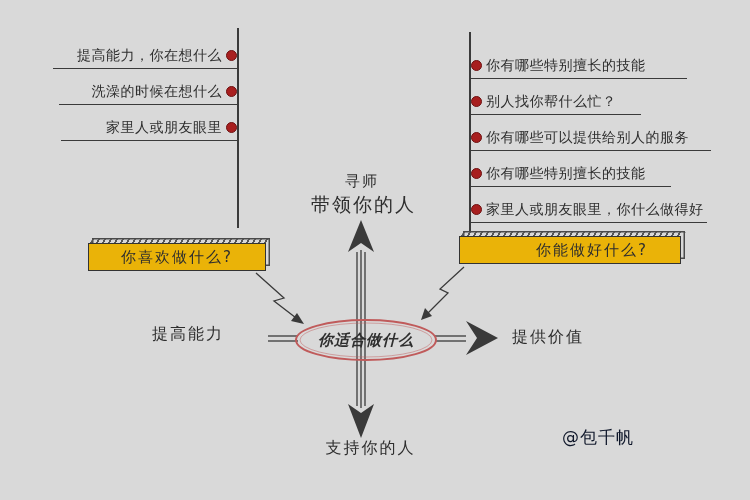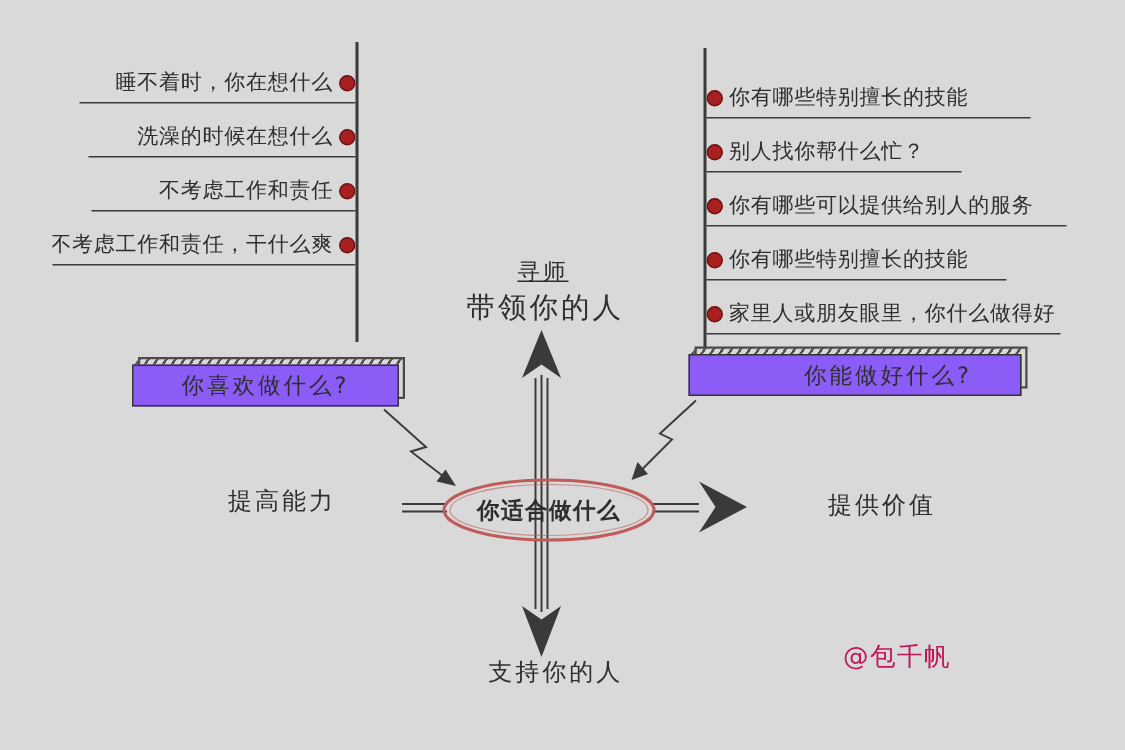--- a/index.html
+++ b/index.html
@@ -2,21 +2,21 @@
 <html><head>
 <meta charset="utf-8">
 <style>
   html,body{margin:0;padding:0;}
   body{
     width:750px;height:500px;position:relative;overflow:hidden;
     background:#d9d9d9;
     font-family:"DejaVu Sans",sans-serif;
     color:#2e2e2e;
   }
-  .abs{position:absolute;}
+  .abs{position:absolute;font-style:italic;}
   
   .qlist{position:absolute;display:flex;flex-direction:column;}
   .left-list{left:35px;top:46px;width:202px;align-items:flex-end;}
   .right-list{left:471px;top:56px;width:245px;align-items:flex-start;}
   .q-item{
     display:flex;align-items:flex-end;gap:4px;
     border-bottom:1.5px solid #3a3a3a;
     padding-bottom:4px;margin-bottom:13px;
     font-size:14px;line-height:18px;letter-spacing:.5px;
     white-space:nowrap;overflow:hidden;
@@ -28,44 +28,44 @@
   .dot{
     width:9px;height:9px;border-radius:50%;flex:0 0 9px;
     background:#a81f1f;border:1px solid #6e1010;margin-bottom:3px;
   }
   .vbar{position:absolute;width:1.5px;background:#3a3a3a;}
   .vbar-left{left:237px;top:28px;height:200px;}
   .vbar-right{left:469px;top:32px;height:200px;}
   
   .qbox{
     position:absolute;height:26px;
-    border:1.6px solid #333;background:#8b5cf6;
+    border:1.6px solid #333;background:#eab308;
     display:flex;align-items:center;justify-content:center;
     font-size:15px;letter-spacing:2px;white-space:nowrap;
     box-shadow:4px -5px 0 -1.5px #d9d9d9,4px -5px 0 0 #4a4a4a;
   }
   .qbox::before{
     content:"";position:absolute;left:2px;right:-4px;top:-5px;height:4px;
     background:repeating-linear-gradient(90deg,#555 0 2px,transparent 2px 6px);
     transform:skewX(-42deg);
   }
   .left-box{left:88px;top:243px;width:176px;}
   .right-box{left:459px;top:236px;width:176px;padding-left:44px;}
   
   .lbl{position:absolute;white-space:nowrap;letter-spacing:2px;color:#2e2e2e;}
-  .lbl-top1{left:330px;top:172px;width:64px;text-align:center;font-size:15px;text-decoration:underline;}
+  .lbl-top1{left:330px;top:172px;width:64px;text-align:center;font-size:15px;}
   .lbl-top2{left:306px;top:192px;width:115px;text-align:center;font-size:19px;}
   .lbl-bottom{left:313px;top:438px;width:115px;text-align:center;font-size:16px;}
   .lbl-left{left:152px;top:324px;font-size:16px;}
-  .lbl-right{left:512px;top:327px;font-size:16px;margin-left:40px;}
+  .lbl-right{left:512px;top:327px;font-size:16px;}
   .center-label{
     left:301px;top:331px;width:130px;text-align:center;
     font-size:15px;letter-spacing:1px;font-weight:bold;
   }
-  .signature{left:562px;top:426px;font-size:17px;letter-spacing:1px;color:#be185d;}
+  .signature{left:562px;top:426px;font-size:17px;letter-spacing:1px;color:#0f172a;}
   svg{position:absolute;left:0;top:0;}
 </style>
 </head>
 <body>
 
 <svg width="750" height="500" viewBox="0 0 750 500">
   <g stroke="#3a3a3a" stroke-width="1.3" fill="none">
 
     <line x1="357" y1="252" x2="357" y2="406"></line>
     <line x1="361" y1="250" x2="361" y2="408"></line>
@@ -87,33 +87,29 @@
     <polygon points="304,324 291,321 297,313"></polygon>
     <polygon points="421,320 432,316 425,308"></polygon>
   </g>
 
   <ellipse cx="366" cy="340" rx="70" ry="20" fill="none" stroke="#c05b5b" stroke-width="2"></ellipse>
   <ellipse cx="366" cy="340" rx="66" ry="17" fill="none" stroke="#c05b5b" stroke-width="0.8" opacity="0.6"></ellipse>
 </svg>
 
 <div class="qlist left-list">
   <div class="q-item lw1">
-    <span>睡不着时，你在想什么</span>
+    <span>提高能力，你在想什么</span>
     <span class="dot"></span>
   </div>
   <div class="q-item lw3">
     <span>洗澡的时候在想什么</span>
     <span class="dot"></span>
   </div>
   <div class="q-item lw4">
-    <span>不考虑工作和责任</span>
-    <span class="dot"></span>
-  </div>
-  <div class="q-item lw5">
-    <span>不考虑工作和责任，干什么爽</span>
+    <span>家里人或朋友眼里</span>
     <span class="dot"></span>
   </div>
 </div>
 <div class="vbar vbar-left"></div>
 
 <div class="qlist right-list">
   <div class="q-item rw1">
     <span class="dot"></span>
     <span>你有哪些特别擅长的技能</span>
   </div>

